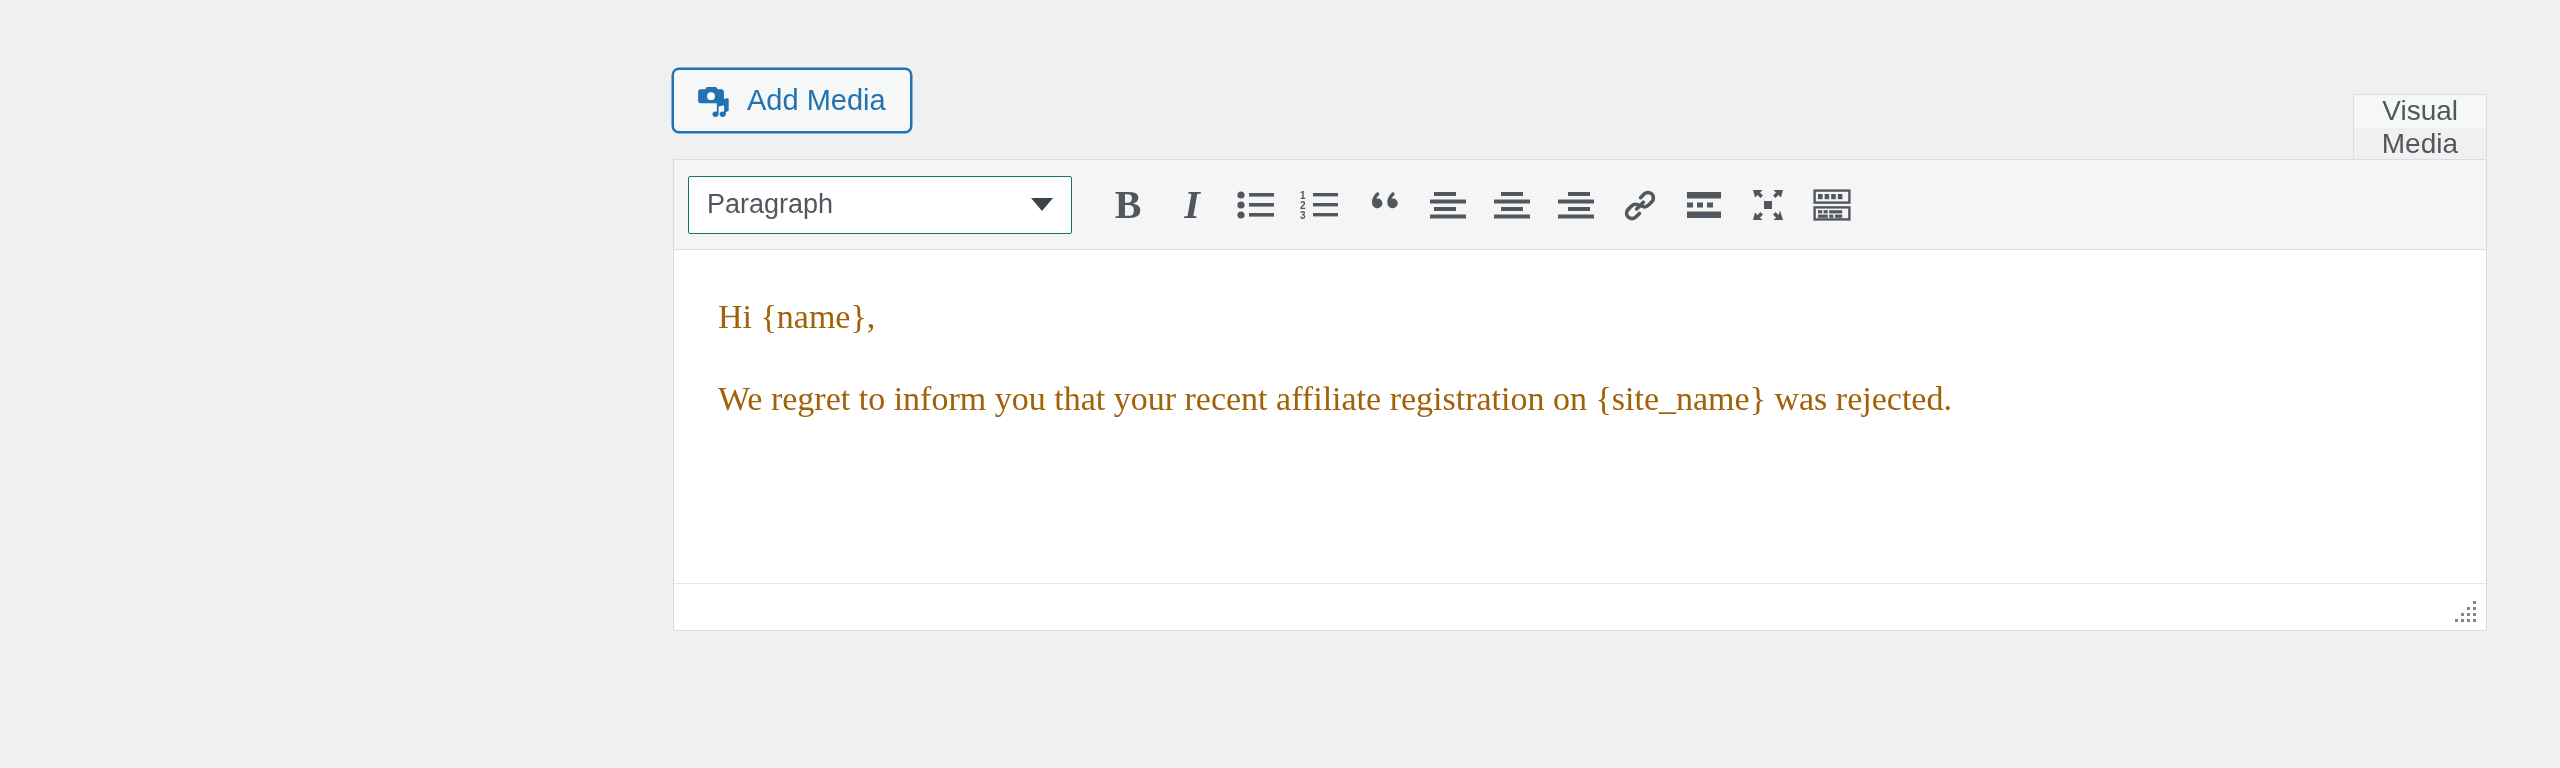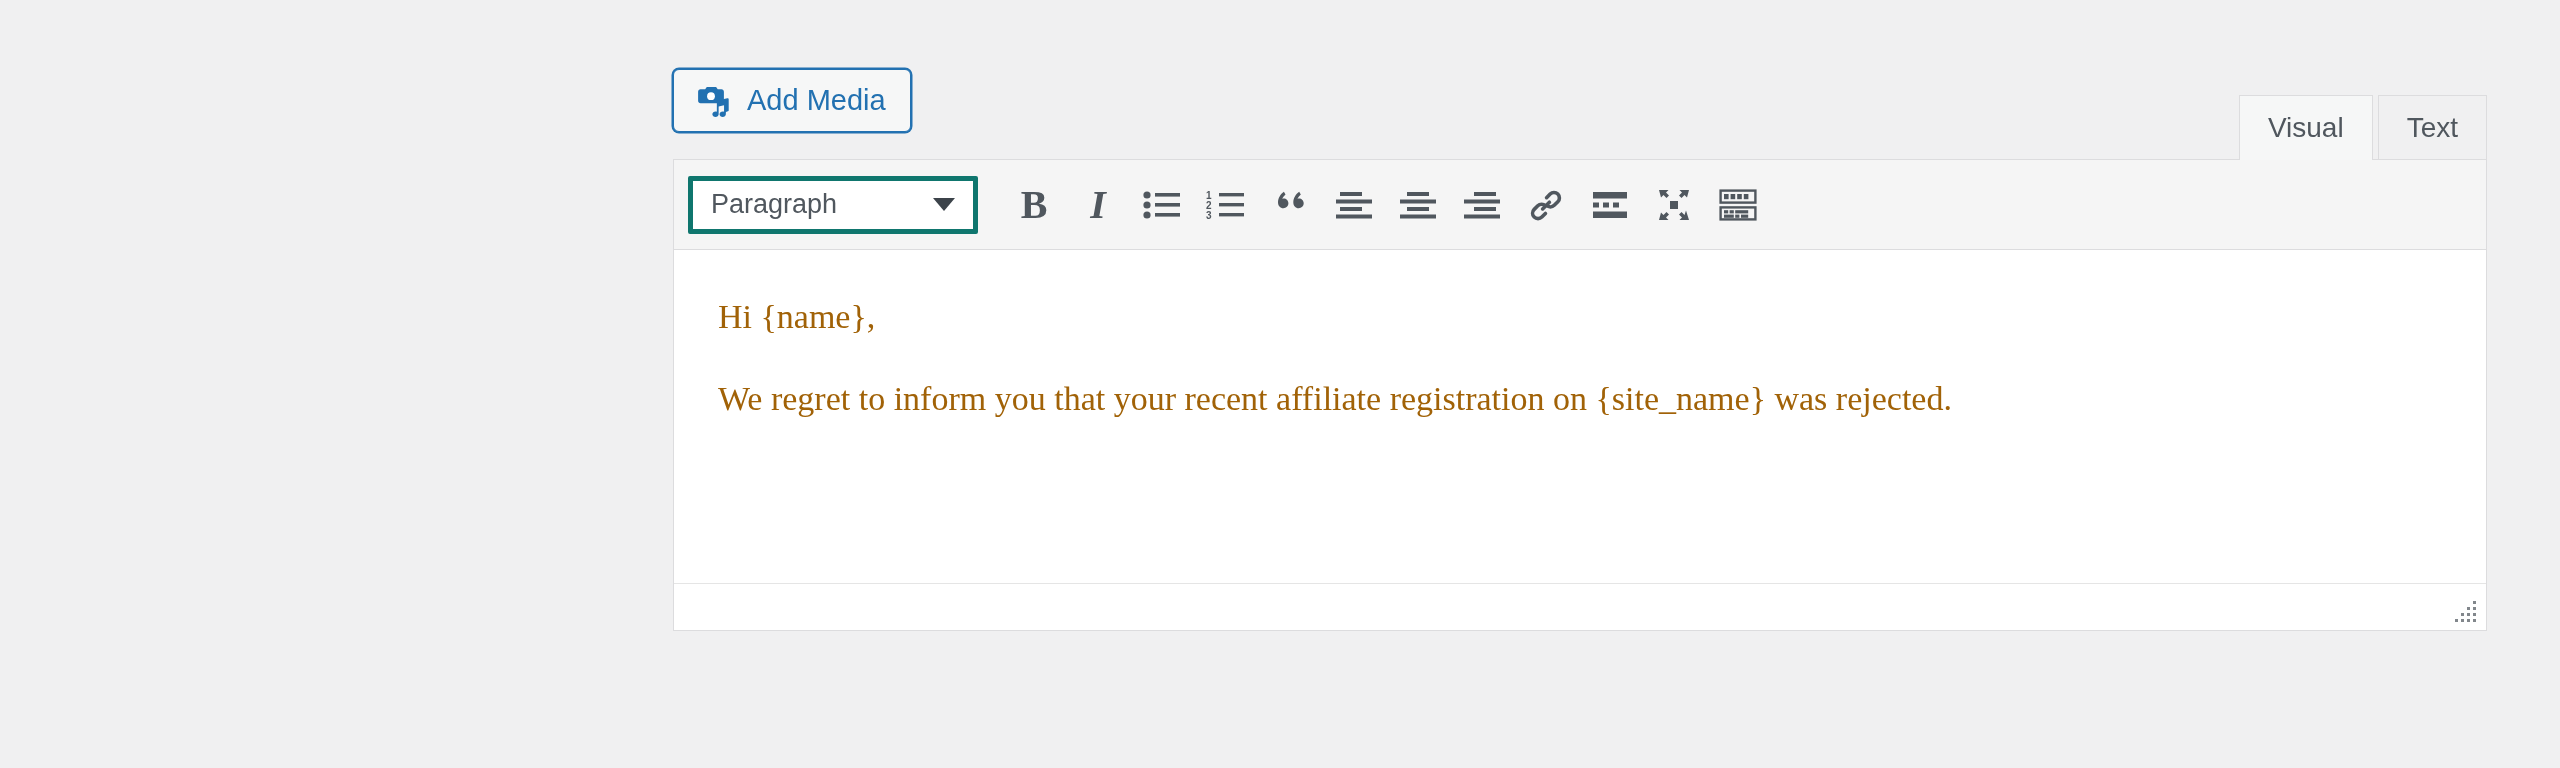--- a/index.html
+++ b/index.html
@@ -77,20 +77,21 @@
     flex: none;
   }
 
   .tabs {
     position: absolute;
     right: 0px;
     top: 33px;
     display: flex;
     align-items: flex-end;
     height: 65px;
+    flex-direction: column;
   }
   .tab {
     box-sizing: border-box;
     height: 64px;
     padding: 0 28px;
     display: flex;
     align-items: center;
     justify-content: center;
     font-size: 28px;
     color: #50575e;
@@ -132,24 +133,24 @@
     align-items: center;
     height: 90px;
     background: #f5f5f5;
     border-bottom: 1px solid #dcdcde;
     padding: 0 12px 0 14px;
     box-sizing: border-box;
   }
 
   .format-select {
     position: relative;
-    width: 290px;
+    width: 384px;
     height: 58px;
     background: #fff;
-    border: 5px solid #0f766e;
+    border: 1px solid #0f766e;
     border-radius: 2px;
     display: flex;
     align-items: center;
     padding: 0 18px;
     box-sizing: border-box;
     cursor: pointer;
     user-select: none;
     margin-right: 24px;
   }
   .format-select .sel-text {
@@ -236,21 +237,21 @@
           </svg>
         </span>
         <span class="label">Add Media</span>
       </div>
 
       <div class="tabs">
         <div class="tab active">
           <span>Visual</span>
         </div>
         <div class="tab">
-          <span>Text</span>
+          <span>Media</span>
         </div>
       </div>
 
     </div>
 
     <div class="editor-panel">
 
       <div class="mce-toolbar">
 
         <div class="format-select">

